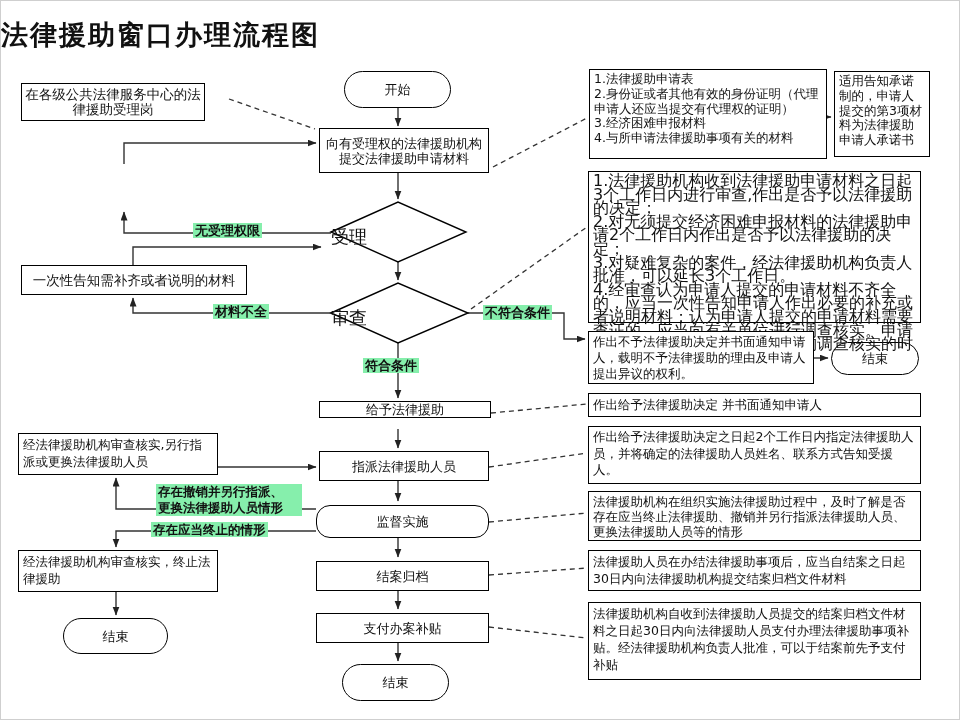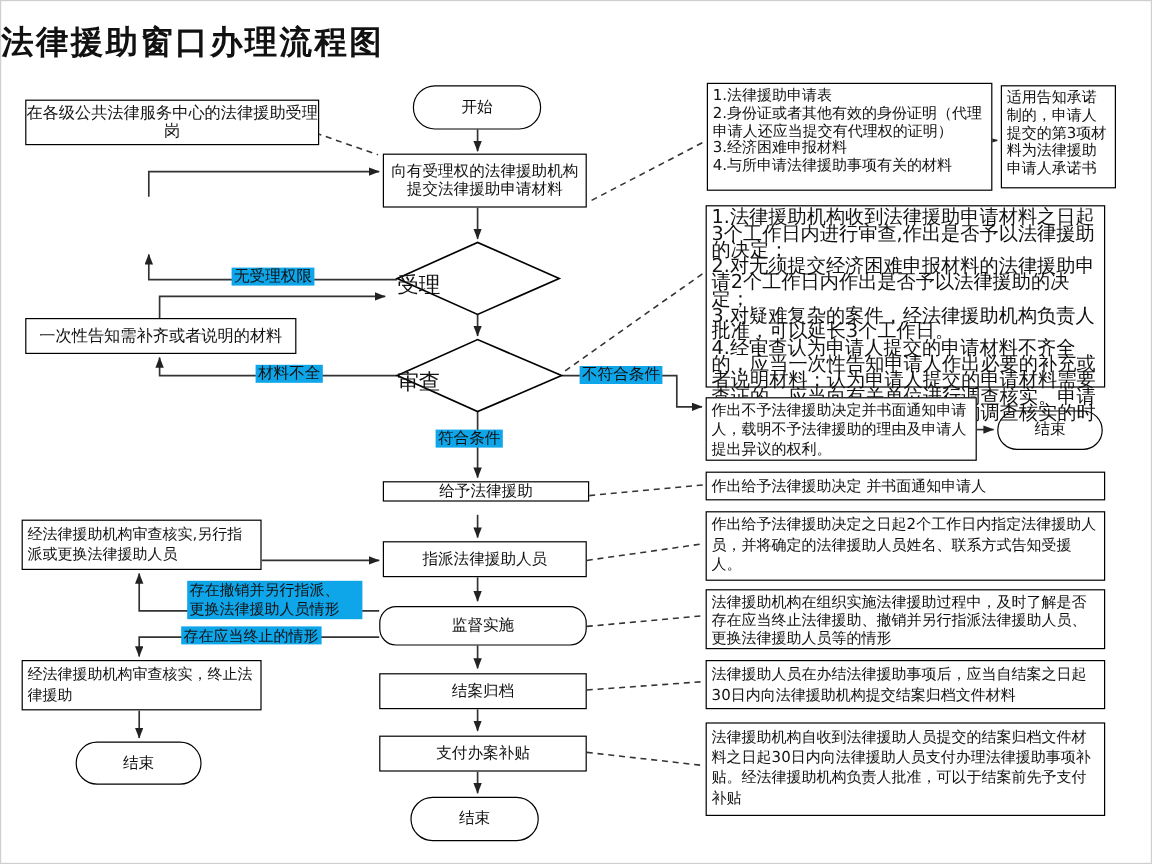--- a/index.html
+++ b/index.html
@@ -4,21 +4,21 @@
 <style>
   html,body{margin:0;padding:0;background:#fff;}
   body{font-family:"DejaVu Sans","Liberation Sans",sans-serif;color:#111;}
   #stage{position:relative;width:958px;height:718px;background:#fff;border:1px solid #cfcfcf;overflow:hidden;}
   #wires{position:absolute;left:0;top:0;z-index:1;}
   .box{position:absolute;border:1.4px solid #000;background:#fff;box-sizing:border-box;z-index:2;}
   .node{display:flex;align-items:center;justify-content:center;text-align:center;font-size:13px;line-height:15px;}
   .pill{border-radius:50px;}
   .para{font-size:16px;line-height:13.6px;text-align:left;padding:2px 4px;}
   .prewrap{white-space:pre-line;}
-  .edge-label{position:absolute;z-index:3;background:#0ea5e9;font-size:13px;line-height:15px;padding:0 2px;}
+  .edge-label{position:absolute;z-index:3;background:#86efac;font-size:13px;line-height:15px;padding:0 2px;font-weight:bold;}
   .title{position:absolute;left:0;right:0;top:16px;font-size:27px;font-weight:bold;letter-spacing:2px;z-index:2;}
   .dlabel{position:absolute;z-index:3;font-size:18px;text-align:left;}
 </style>
 </head>
 <body>
 
 <div id="stage">
 
   <div class="title">法律援助窗口办理流程图</div>
 
@@ -100,21 +100,21 @@
   <div class="box node" style="left:315px;top:560px;width:173px;height:30px;">
       <span>结案归档</span>
     </div>
   <div class="box node" style="left:315px;top:612px;width:173px;height:30px;text-align:right;">
       <span>支付办案补贴</span>
     </div>
 
   <div class="dlabel" style="left:330px;top:224px;width:135px;">受理</div>
   <div class="dlabel" style="left:330px;top:305px;width:137px;">审查</div>
 
-  <div class="box node" style="left:20px;top:82px;width:245px;height:38px;font-size:13.5px;justify-content:center;">
+  <div class="box node" style="left:20px;top:82px;width:184px;height:38px;font-size:13.5px;justify-content:center;">
       <span>在各级公共法律服务中心的法律援助受理岗</span>
     </div>
   <div class="box node" style="left:20px;top:264px;width:226px;height:30px;font-size:13.5px;">
       <span>一次性告知需补齐或者说明的材料</span>
     </div>
   <div class="box para" style="left:17px;top:432px;width:200px;height:42px;font-size:12.5px;line-height:17px;">经法律援助机构审查核实,另行指派或更换法律援助人员</div>
   <div class="box para" style="left:17px;top:549px;width:200px;height:42px;font-size:12.5px;line-height:17px;">经法律援助机构审查核实，终止法律援助</div>
 
   <div class="box para prewrap" style="left:588px;top:68px;width:238px;height:90px;font-size:12.5px;line-height:14.8px;">1.法律援助申请表
 2.身份证或者其他有效的身份证明（代理申请人还应当提交有代理权的证明）

